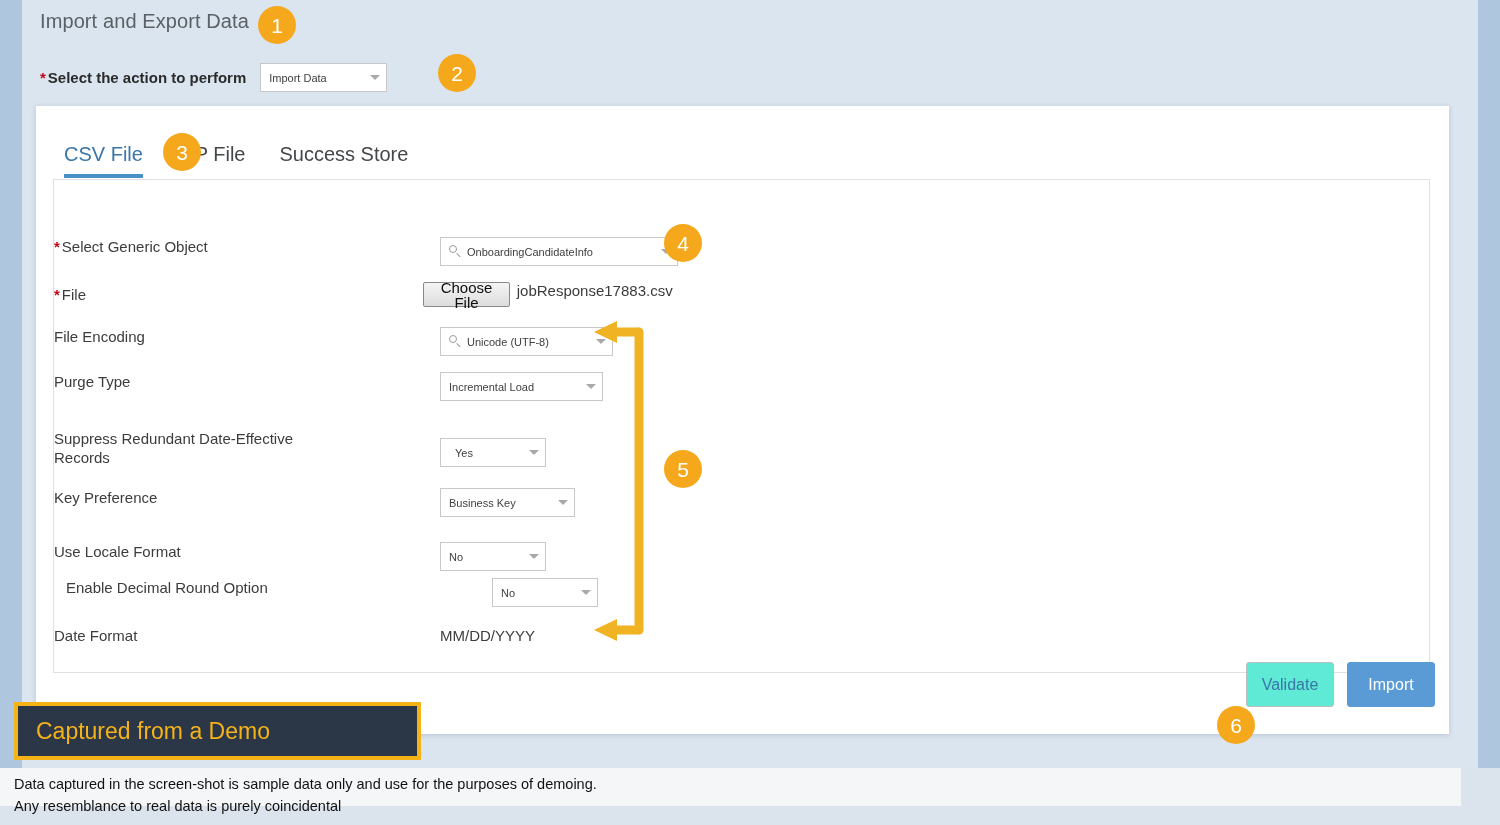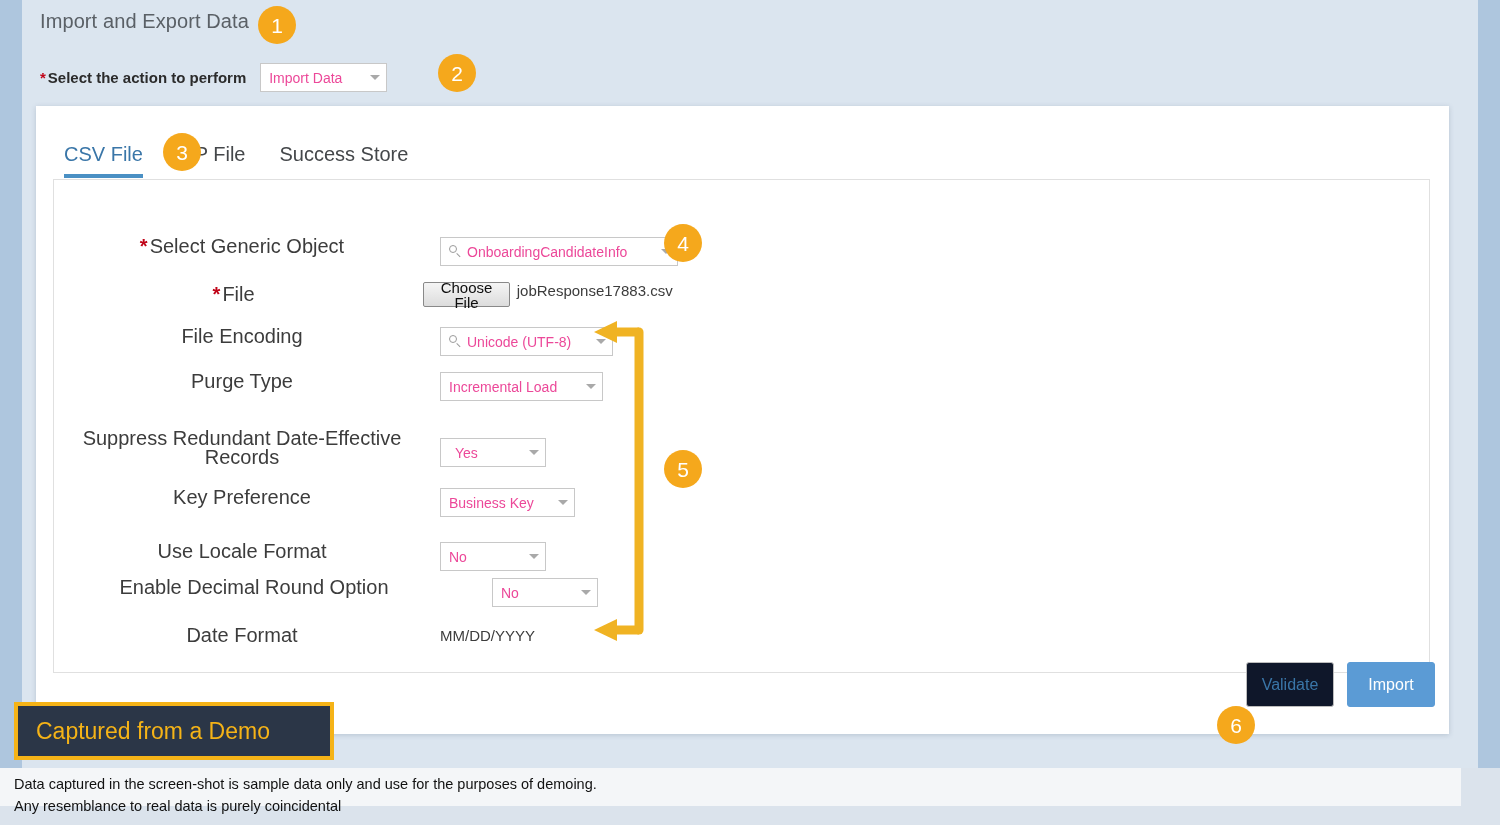--- a/index.html
+++ b/index.html
@@ -71,22 +71,22 @@
     box-sizing: border-box;
     height: 29px;
     border: 1px solid #c8c8c8;
     background: #fff;
     display: inline-flex;
     align-items: center;
     padding: 0 6px 0 8px;
     position: relative;
   }
   .select .sel-text {
-    font-size: 14px;
-    color: #ec4899;
+    font-size: 11px;
+    color: #404040;
     white-space: nowrap;
     overflow: hidden;
     flex: 1 1 auto;
   }
   .select .mag {
     flex: 0 0 auto;
     margin-right: 5px;
     display: inline-block;
     width: 13px; height: 13px;
     position: relative;
@@ -168,23 +168,23 @@
     position: absolute;
     left: 0; top: 0;
   }
   .frow {
     position: absolute;
     display: flex;
     align-items: flex-start;
     height: 30px;
   }
   .flabel {
-    font-size: 20px;
+    font-size: 15px;
     color: #3c3c3c;
-    text-align: center;
+    text-align: left;
     width: 386px;
     padding-right: 10px;
     box-sizing: border-box;
     line-height: 19px;
     white-space: pre-line;
   }
   .fctl {
     display: flex;
     align-items: center;
   }
@@ -235,21 +235,21 @@
     display: flex;
     align-items: center;
     justify-content: center;
     font-size: 16px;
     border-radius: 3px;
     white-space: nowrap;
   }
   #btn-validate {
     right: 115px; top: 20px;
     width: 88px;
-    background: #0f172a;
+    background: #5eead4;
     border: 1px solid #bdbdbd;
     color: #3a76a8;
   }
   #btn-import {
     right: 14px; top: 20px;
     width: 88px;
     background: #5b9bd5;
     border: 1px solid #5b9bd5;
     color: #ffffff;
   }
@@ -274,21 +274,21 @@
     position: absolute;
     left: 592px; top: 318px;
     width: 56px; height: 326px;
     z-index: 25;
   }
 
   
   #demo-banner {
     position: absolute;
     left: 14px; top: 702px;
-    width: 320px; height: 58px;
+    width: 407px; height: 58px;
     background: #2b3647;
     border: 4px solid #f5b317;
     box-sizing: border-box;
     display: flex;
     align-items: center;
     z-index: 40;
   }
   #demo-banner-text {
     color: #f5b317;
     font-size: 23px;

